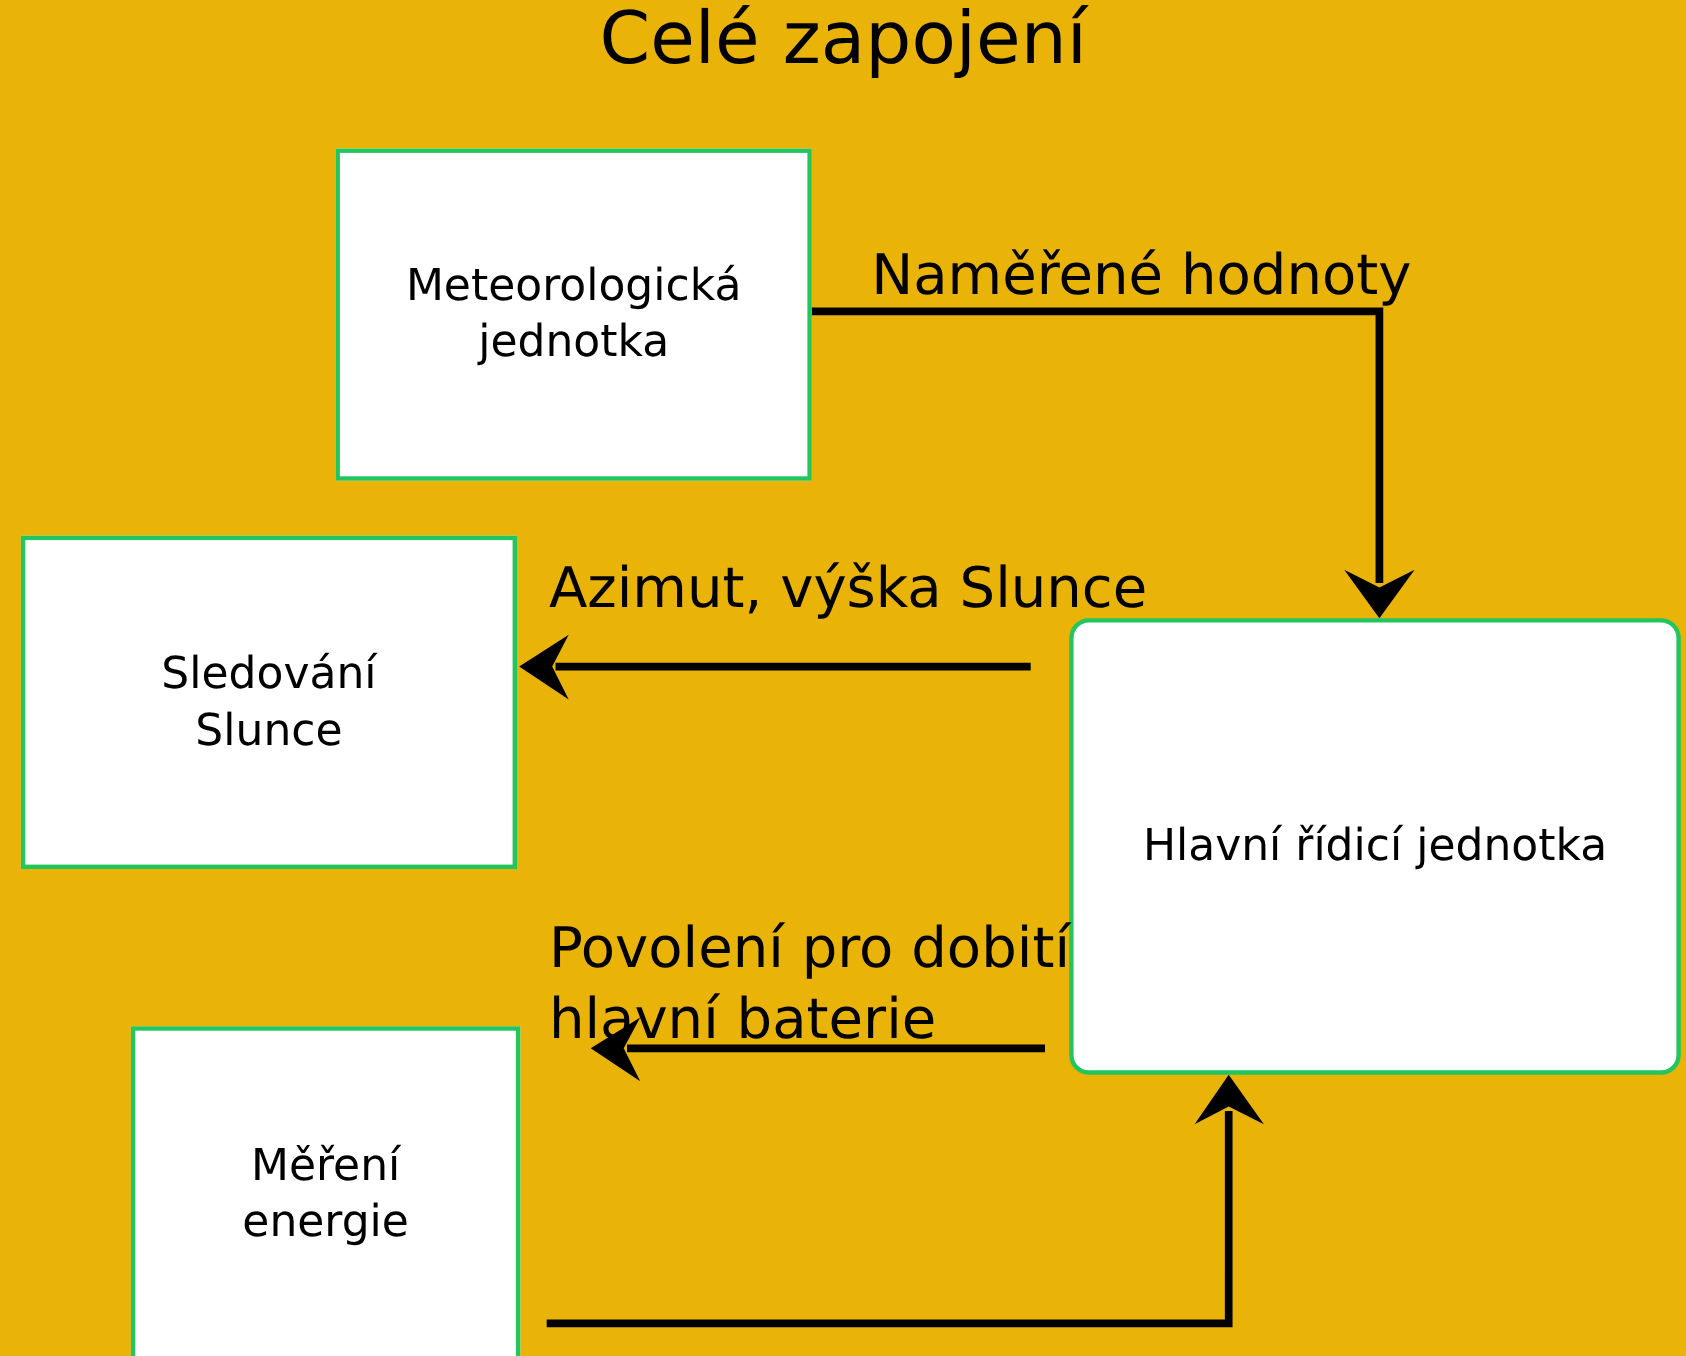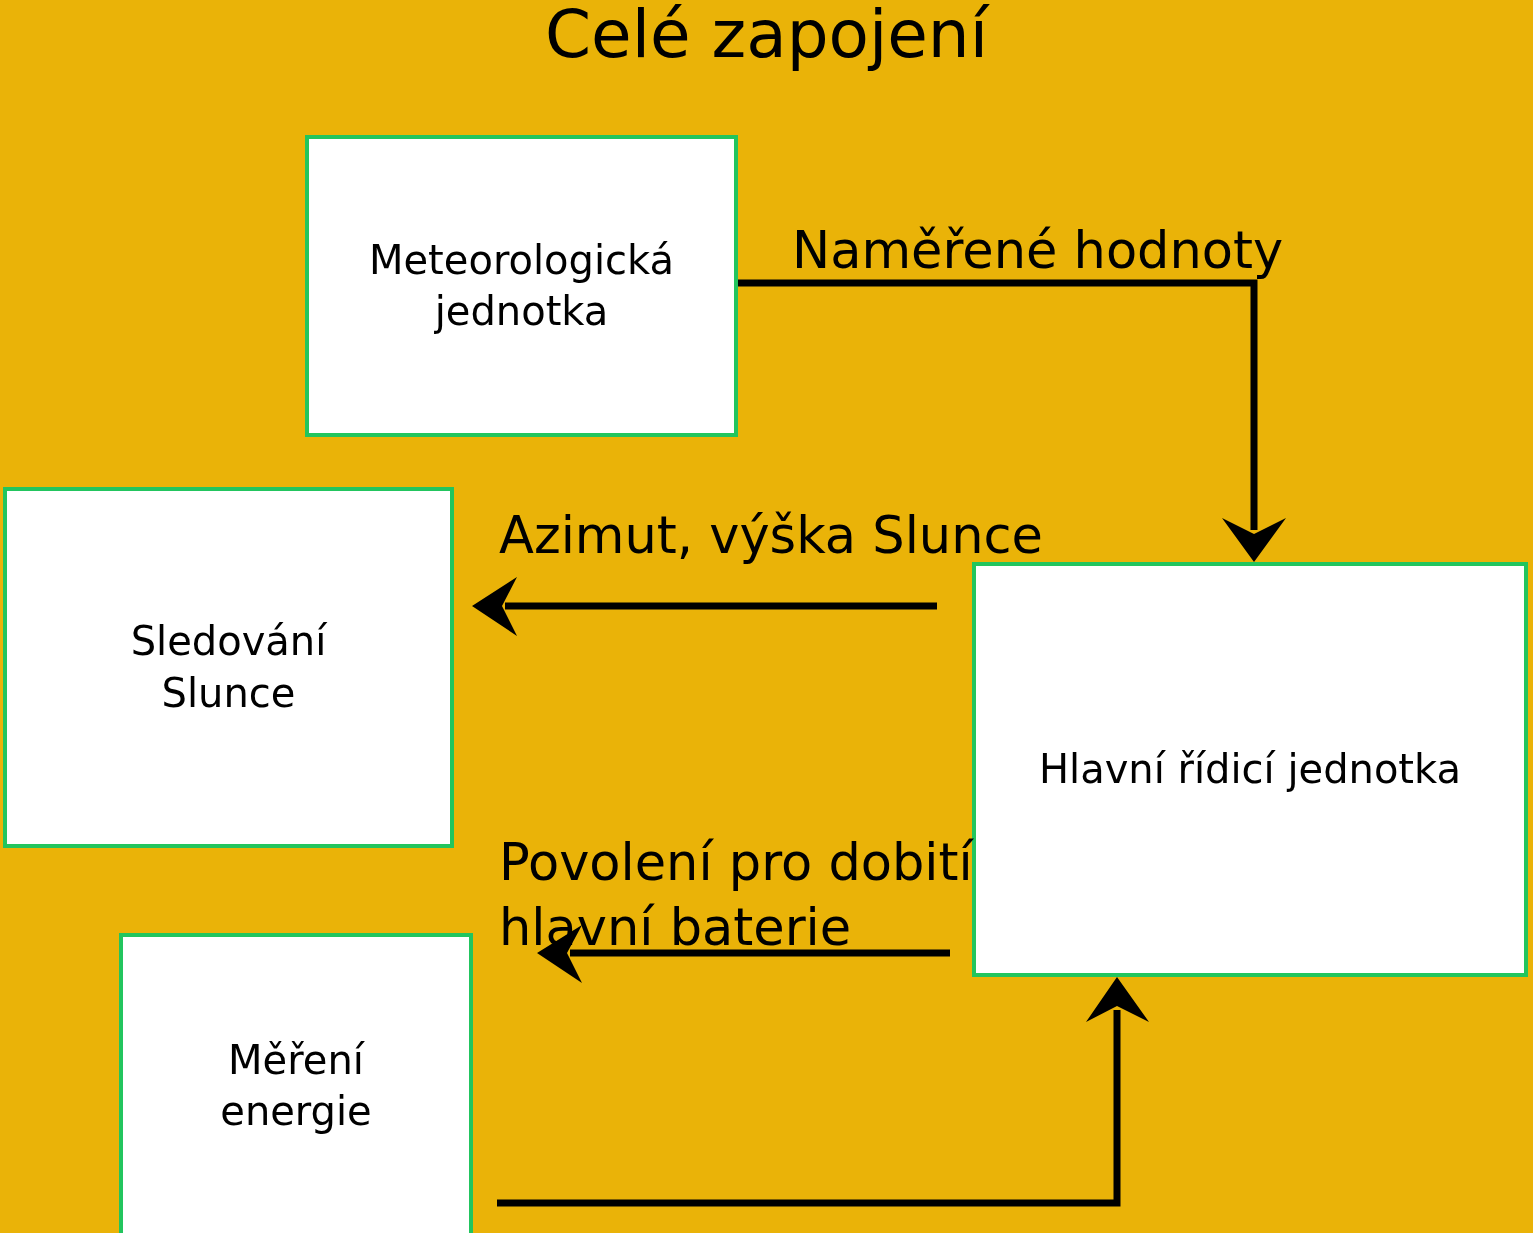--- a/index.html
+++ b/index.html
@@ -57,22 +57,22 @@
     position: absolute;
     font-family: "DejaVu Sans", sans-serif;
     font-size: 51px;
     line-height: 1.28;
     color: #000000;
     white-space: pre-line;
   }
 
   
   #node-meteo      { left: 305px;  top: 135px;  width: 433px; height: 302px; }
-  #node-sun        { left: 3px;    top: 487px;  width: 451px; height: 361px; }
-  #node-main       { left: 972px;  top: 562px;  width: 556px; height: 415px; }
+  #node-sun        { left: 19px;    top: 487px;  width: 451px; height: 303px; }
+  #node-main       { left: 972px;  top: 562px;  width: 556px; height: 415px; border-radius: 18px; }
   #node-energy     { left: 119px;  top: 933px;  width: 354px; height: 306px; }
 
   
   #label-measured-values   { left: 792px; top: 218px; }
   #label-azimuth           { left: 499px; top: 503px; }
   #label-permission        { left: 499px; top: 830px; }
   #label-measured-percent  { left: 540px; top: 1143px; }
 </style>
 </head>
 <body>

